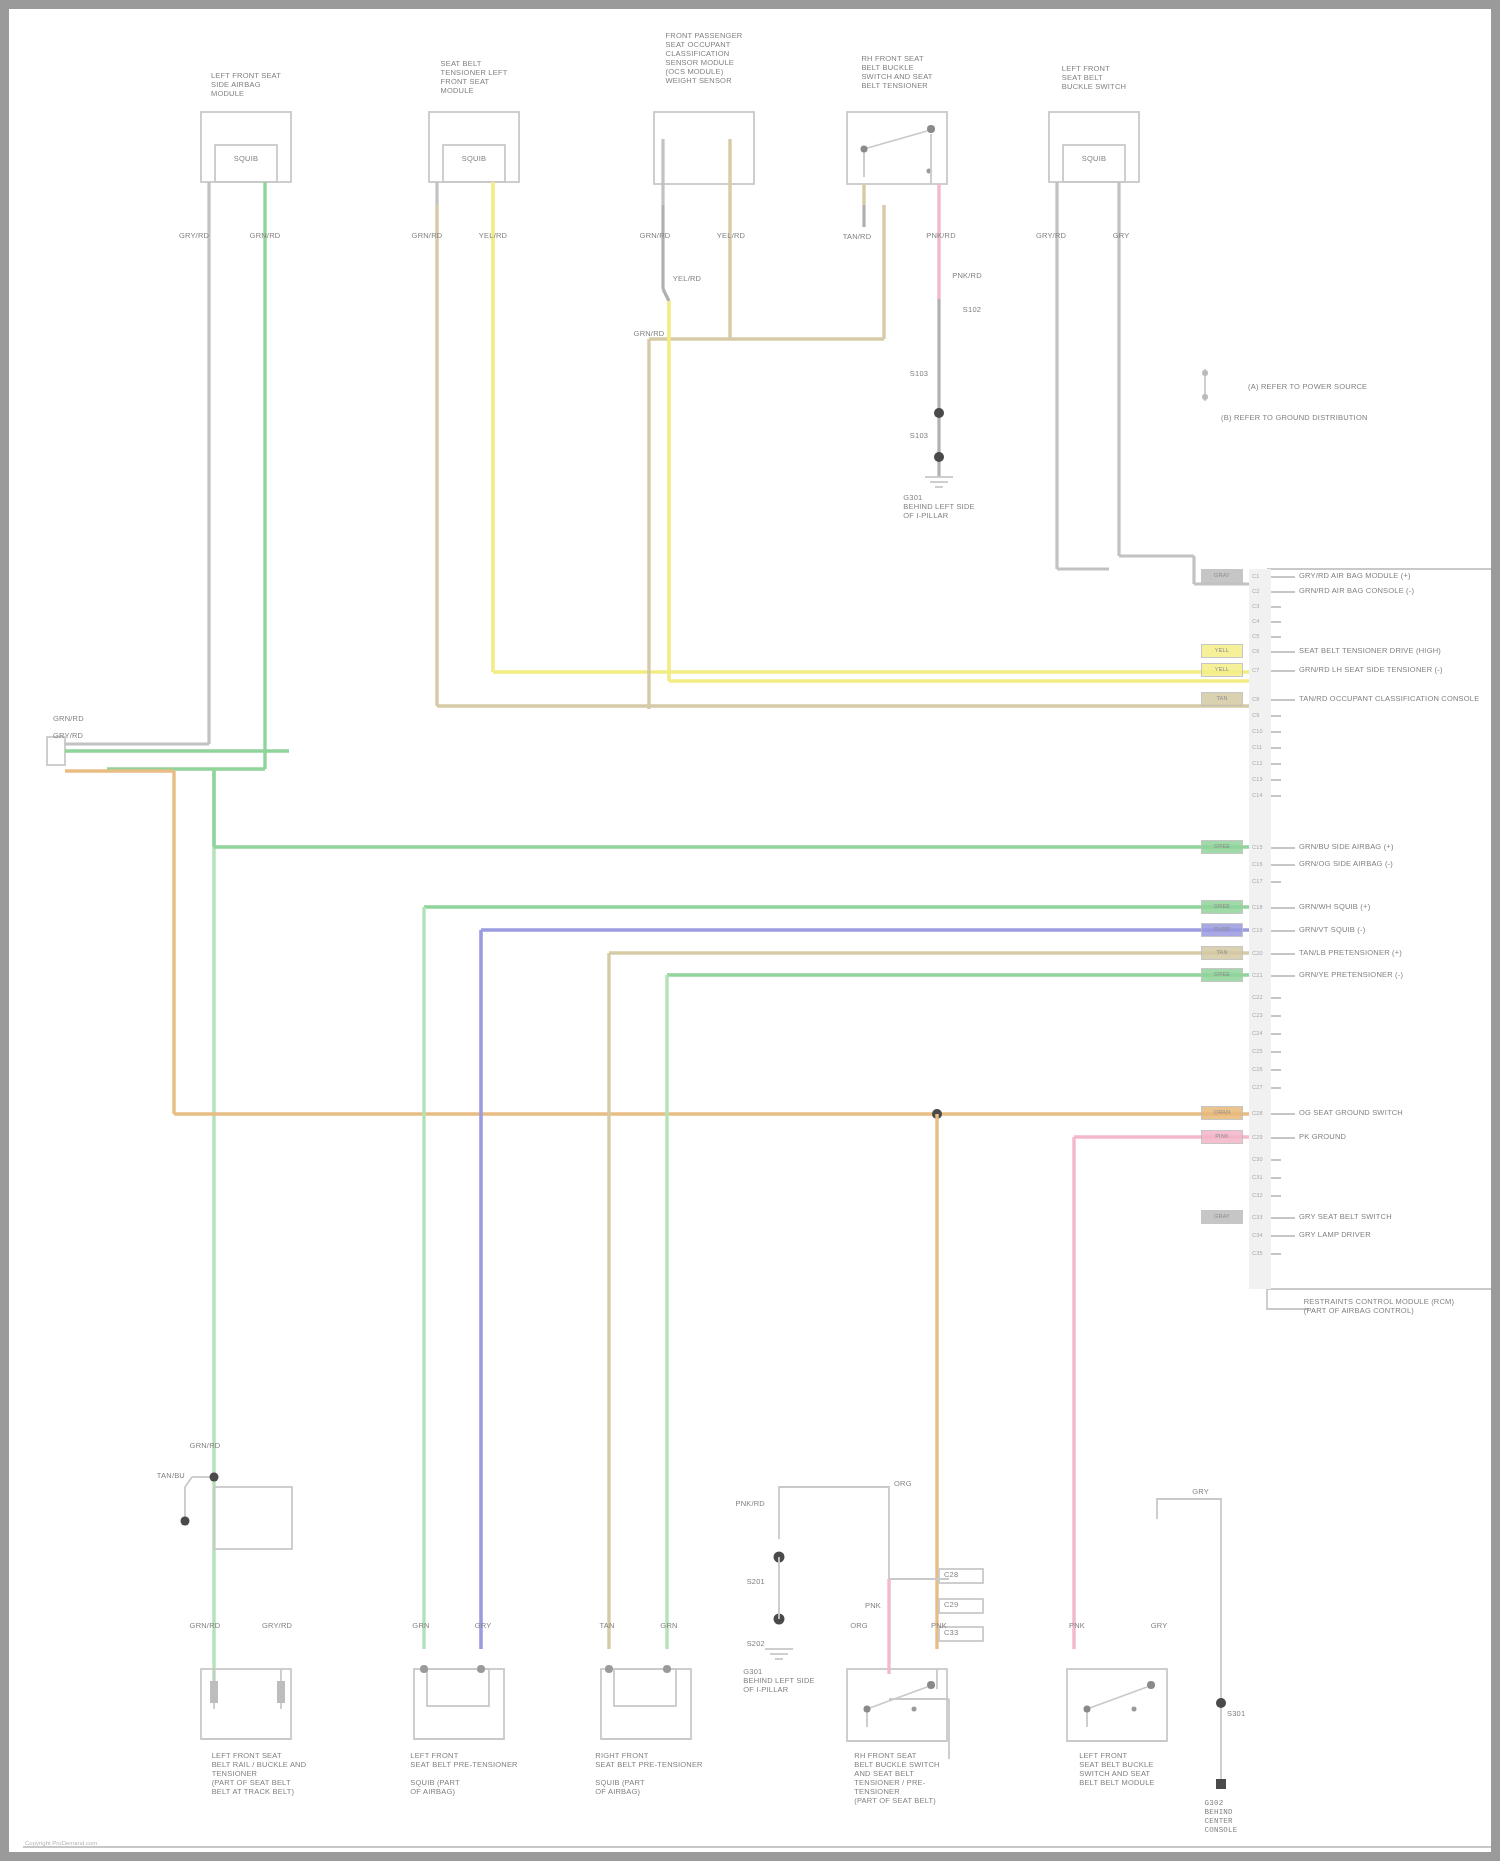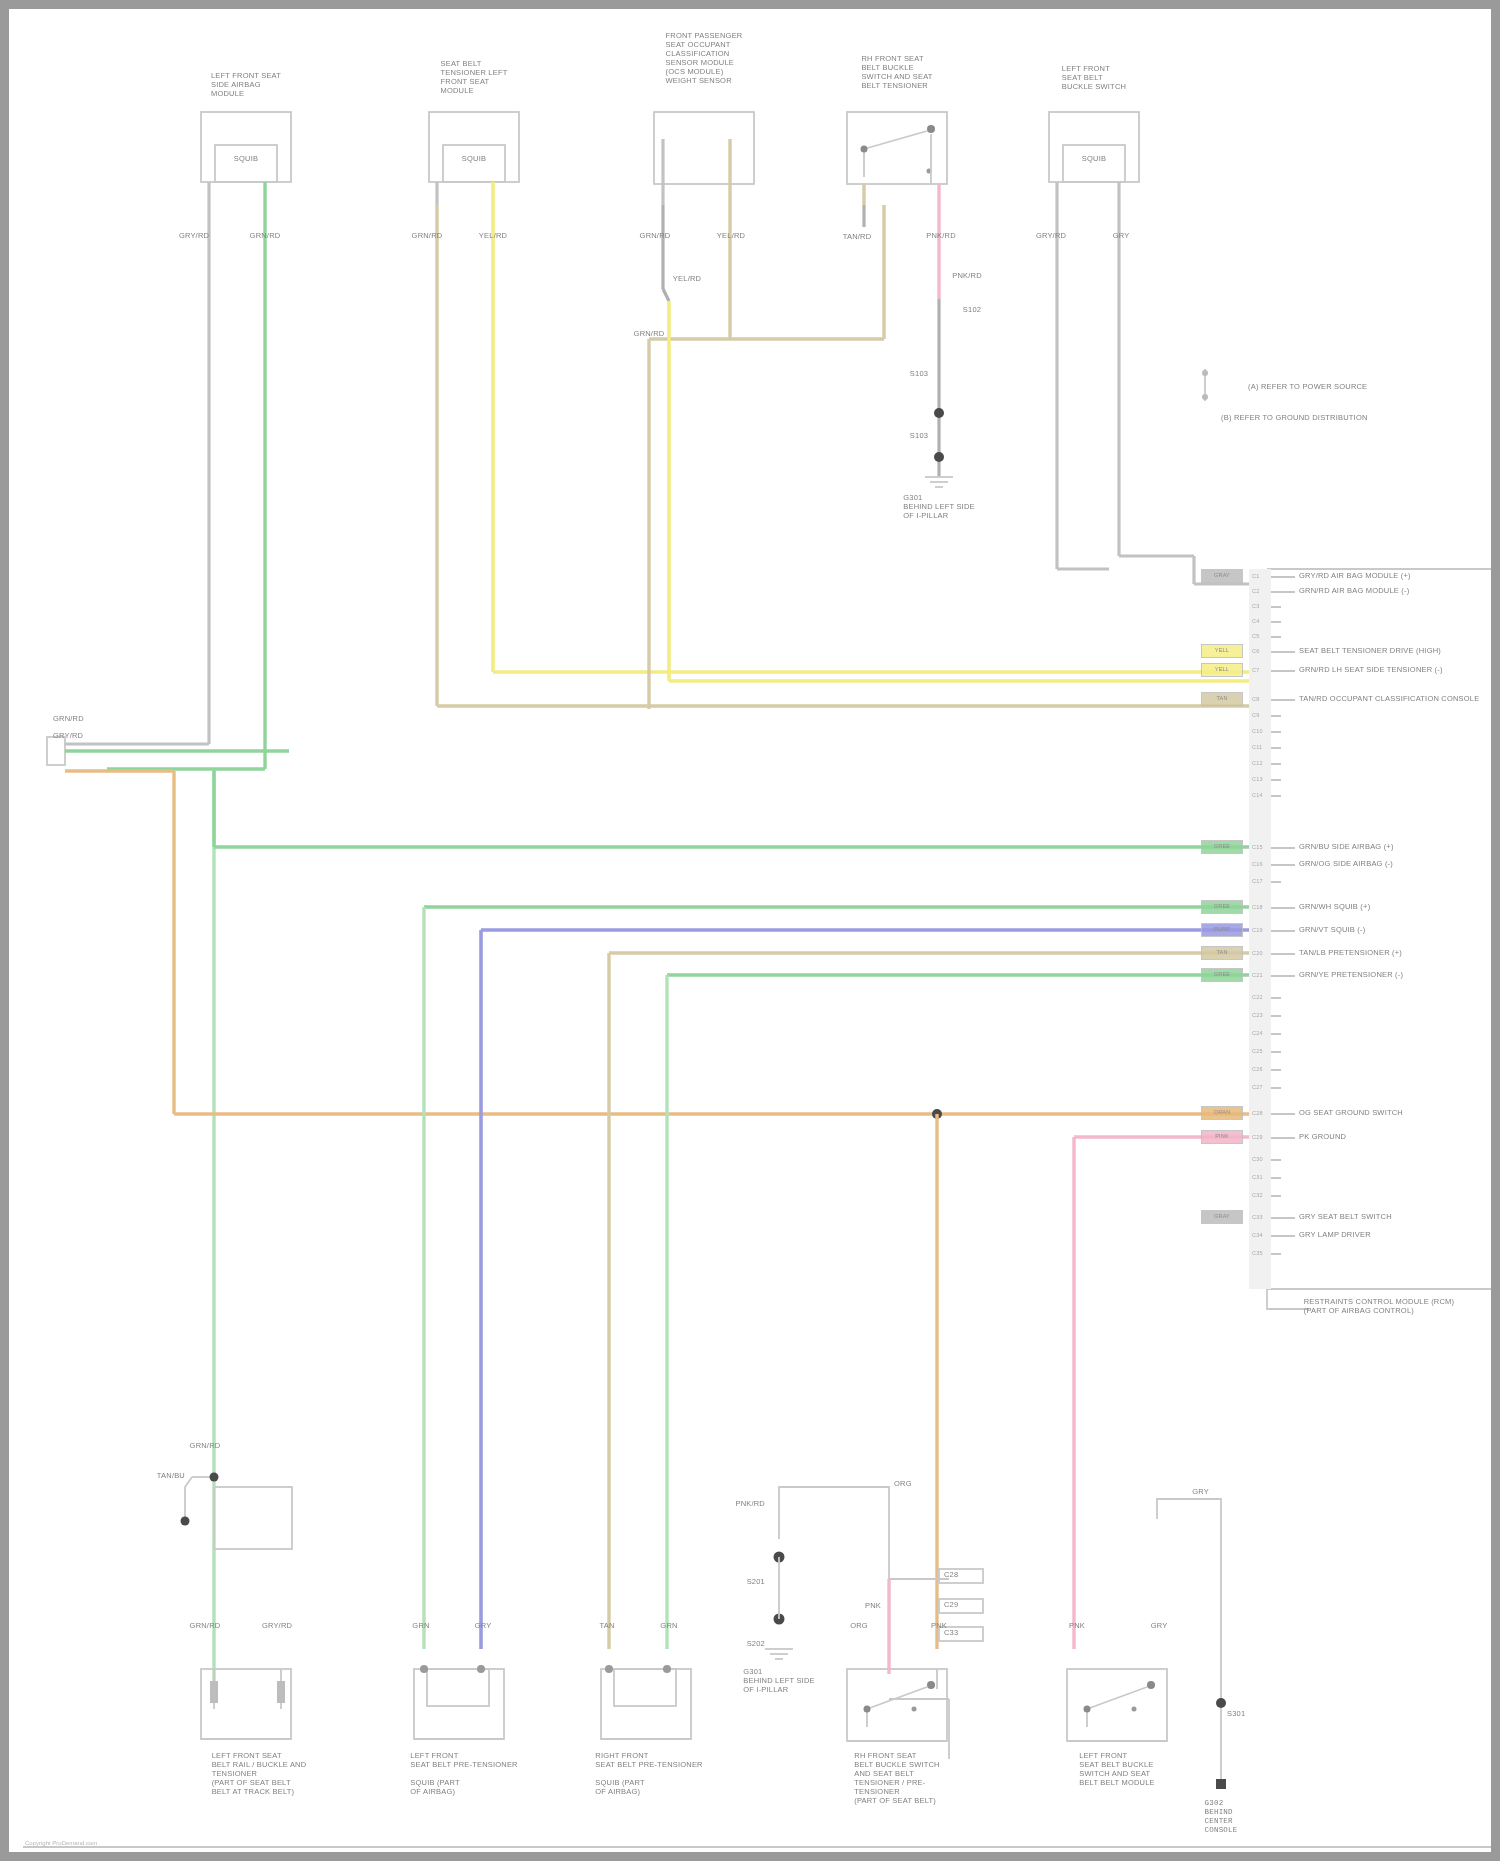--- a/index.html
+++ b/index.html
@@ -279,21 +279,21 @@
   <div class="lbl" style="left:1212px;top:373px;margin-left:27px;">(A)  REFER TO POWER SOURCE</div>
   <div class="lbl" style="left:1212px;top:404px;">(B)  REFER TO GROUND DISTRIBUTION</div>
 
   <div class="lbl" style="left:44px;top:705px;">GRN/RD</div>
   <div class="lbl" style="left:44px;top:722px;">GRY/RD</div>
 
   <div id="rcm-pin-labels">
       <div class="pinrow" style="left: 1262px; top: 567px; width: 24px;"></div>
       <div class="lbl" style="left: 1290px; top: 562px;">GRY/RD AIR BAG MODULE (+)</div>
       <div class="pinrow" style="left: 1262px; top: 582px; width: 24px;"></div>
-      <div class="lbl" style="left: 1290px; top: 577px;">GRN/RD AIR BAG MODULE (-)</div>
+      <div class="lbl" style="left: 1290px; top: 577px;">GRN/RD AIR BAG CONSOLE (-)</div>
       <div class="pinrow" style="left: 1262px; top: 597px; width: 10px;"></div>
       <div class="pinrow" style="left: 1262px; top: 612px; width: 10px;"></div>
       <div class="pinrow" style="left: 1262px; top: 627px; width: 10px;"></div>
       <div class="pinrow" style="left: 1262px; top: 642px; width: 24px;"></div>
       <div class="lbl" style="left: 1290px; top: 637px;">SEAT BELT TENSIONER DRIVE (HIGH)</div>
       <div class="pinrow" style="left: 1262px; top: 661px; width: 24px;"></div>
       <div class="lbl" style="left: 1290px; top: 656px;">GRN/RD LH SEAT SIDE TENSIONER (-)</div>
       <div class="pinrow" style="left: 1262px; top: 690px; width: 24px;"></div>
       <div class="lbl" style="left: 1290px; top: 685px;">TAN/RD OCCUPANT CLASSIFICATION CONSOLE</div>
       <div class="pinrow" style="left: 1262px; top: 706px; width: 10px;"></div>

